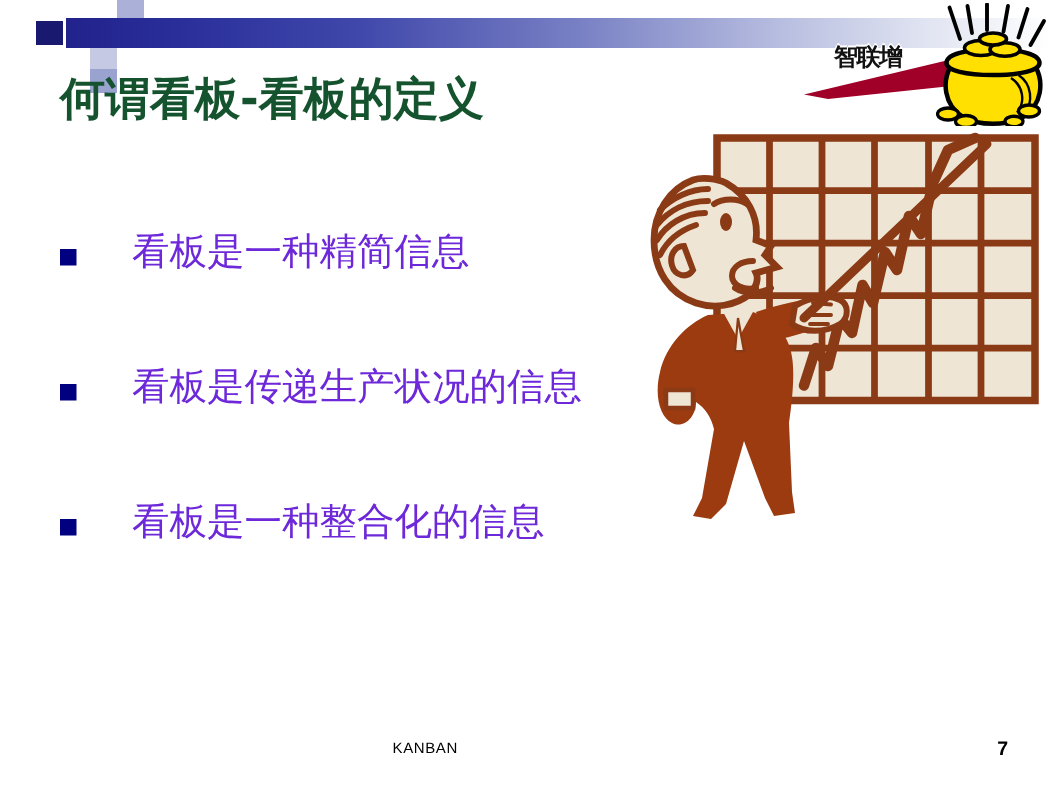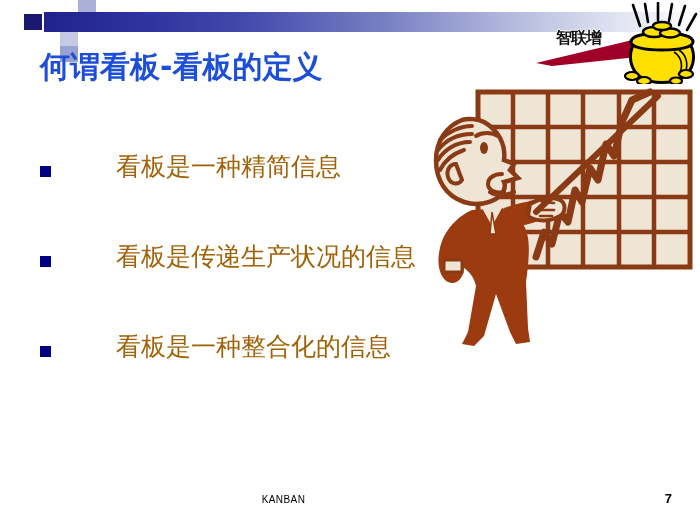--- a/index.html
+++ b/index.html
@@ -110,26 +110,25 @@
     left: 6px;
     top: 14px;
     width: 11px;
     height: 11px;
     background: #000080;
   }
   .bullet-text {
     position: absolute;
     left: 54px;
     top: 0px;
-    font-family: Liberation Mono, monospace;
+    font-family: Liberation Serif, serif;
     font-size: 25px;
     line-height: 34px;
-    color: #a16207;
+    color: #6d28d9;
     white-space: nowrap;
-    margin-left: 28px;
   }
 
   
   #illustration {
     position: absolute;
     left: 418px;
     top: 82px;
     width: 282px;
     height: 266px;
   }
@@ -209,21 +208,21 @@
         <path d="M55 48 C64 54, 65 66, 59 74"></path>
       </g>
 
       <ellipse cx="8" cy="74" rx="7" ry="4" fill="#ffe000" stroke="#000000" stroke-width="2.2"></ellipse>
       <ellipse cx="20" cy="79" rx="7" ry="4" fill="#ffe000" stroke="#000000" stroke-width="2.2"></ellipse>
       <ellipse cx="62" cy="72" rx="7" ry="4" fill="#ffe000" stroke="#000000" stroke-width="2.2"></ellipse>
       <ellipse cx="52" cy="79" rx="6" ry="3.5" fill="#ffe000" stroke="#000000" stroke-width="2.2"></ellipse>
     </svg>
   </div>
 
-  <div id="title" style="color: #1d4ed8;">何谓看板-看板的定义</div>
+  <div id="title" style="color: #14532d;">何谓看板-看板的定义</div>
 
   <div id="bullets">
     <div class="bullet-row">
       <span class="bullet-marker" style="background: rgb(0, 0, 128);"></span>
       <span class="bullet-text">看板是一种精简信息</span>
     </div>
     <div class="bullet-row">
       <span class="bullet-marker" style="background: rgb(0, 0, 128);"></span>
       <span class="bullet-text">看板是传递生产状况的信息</span>
     </div>

